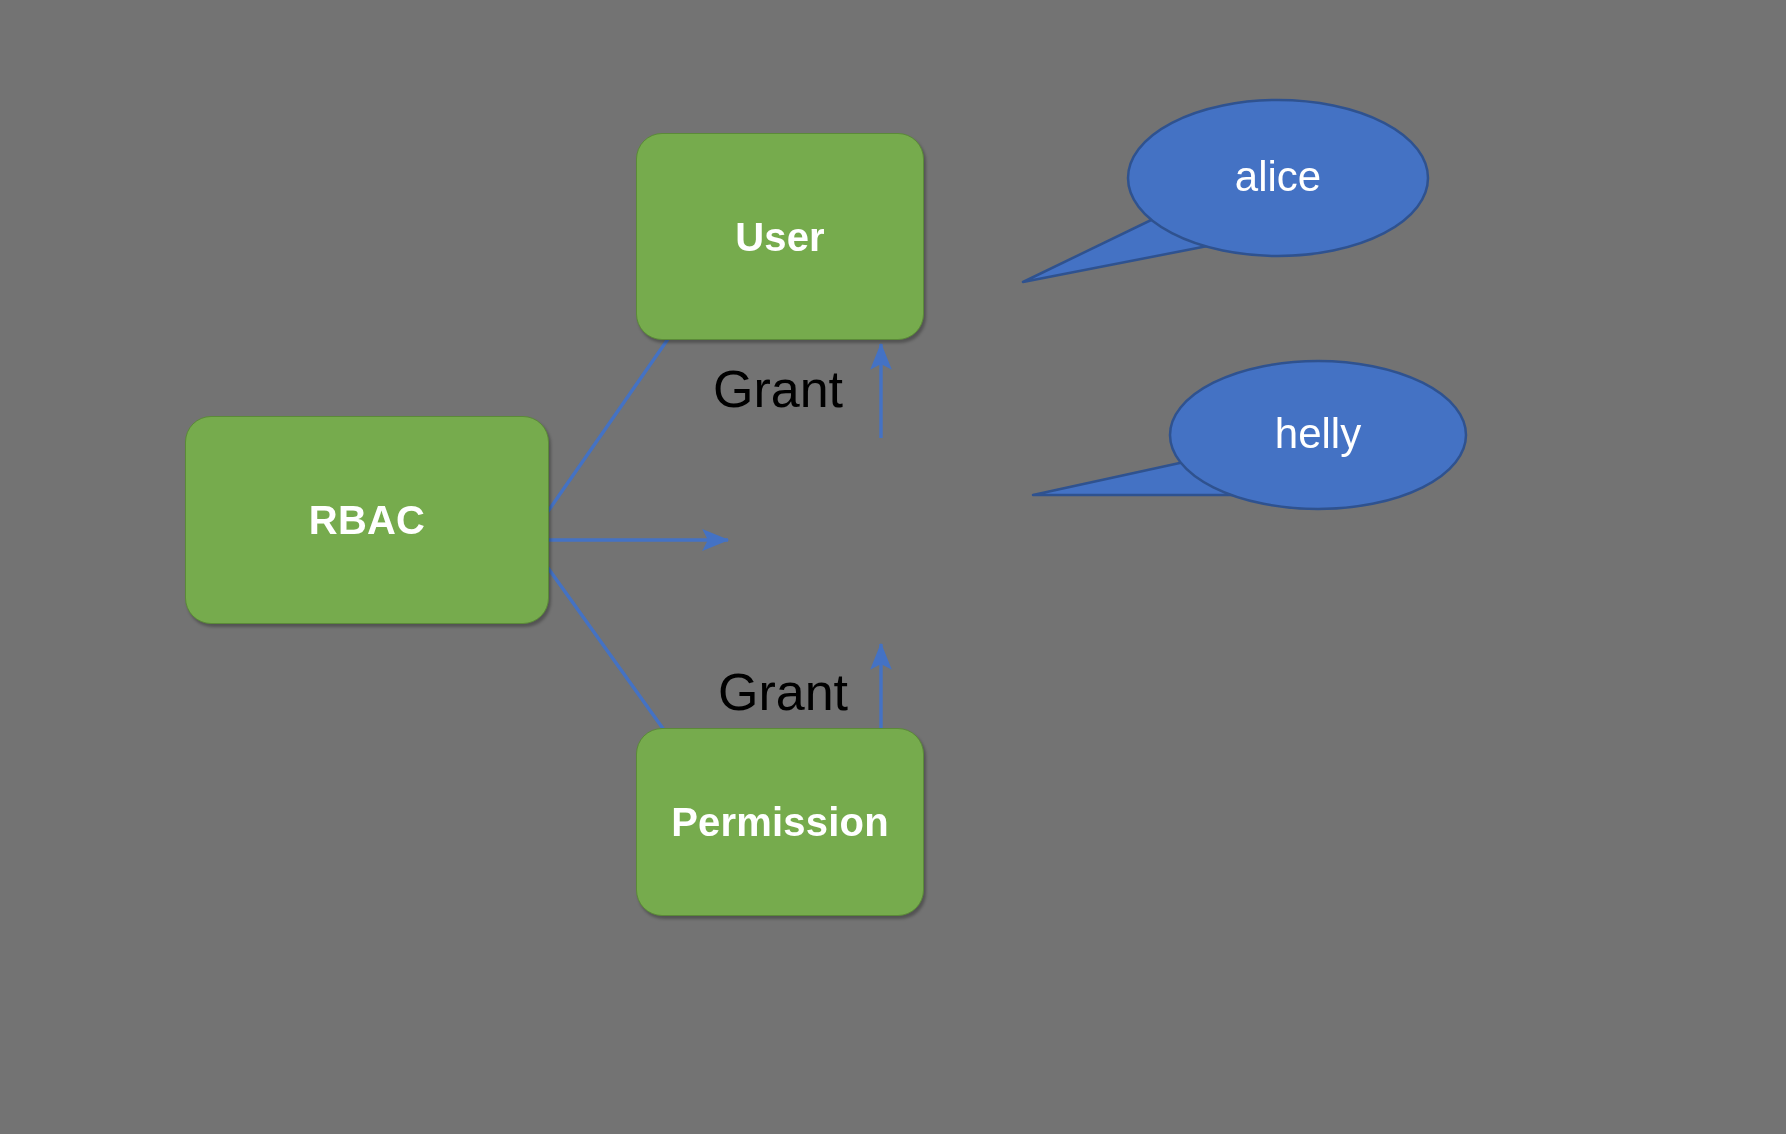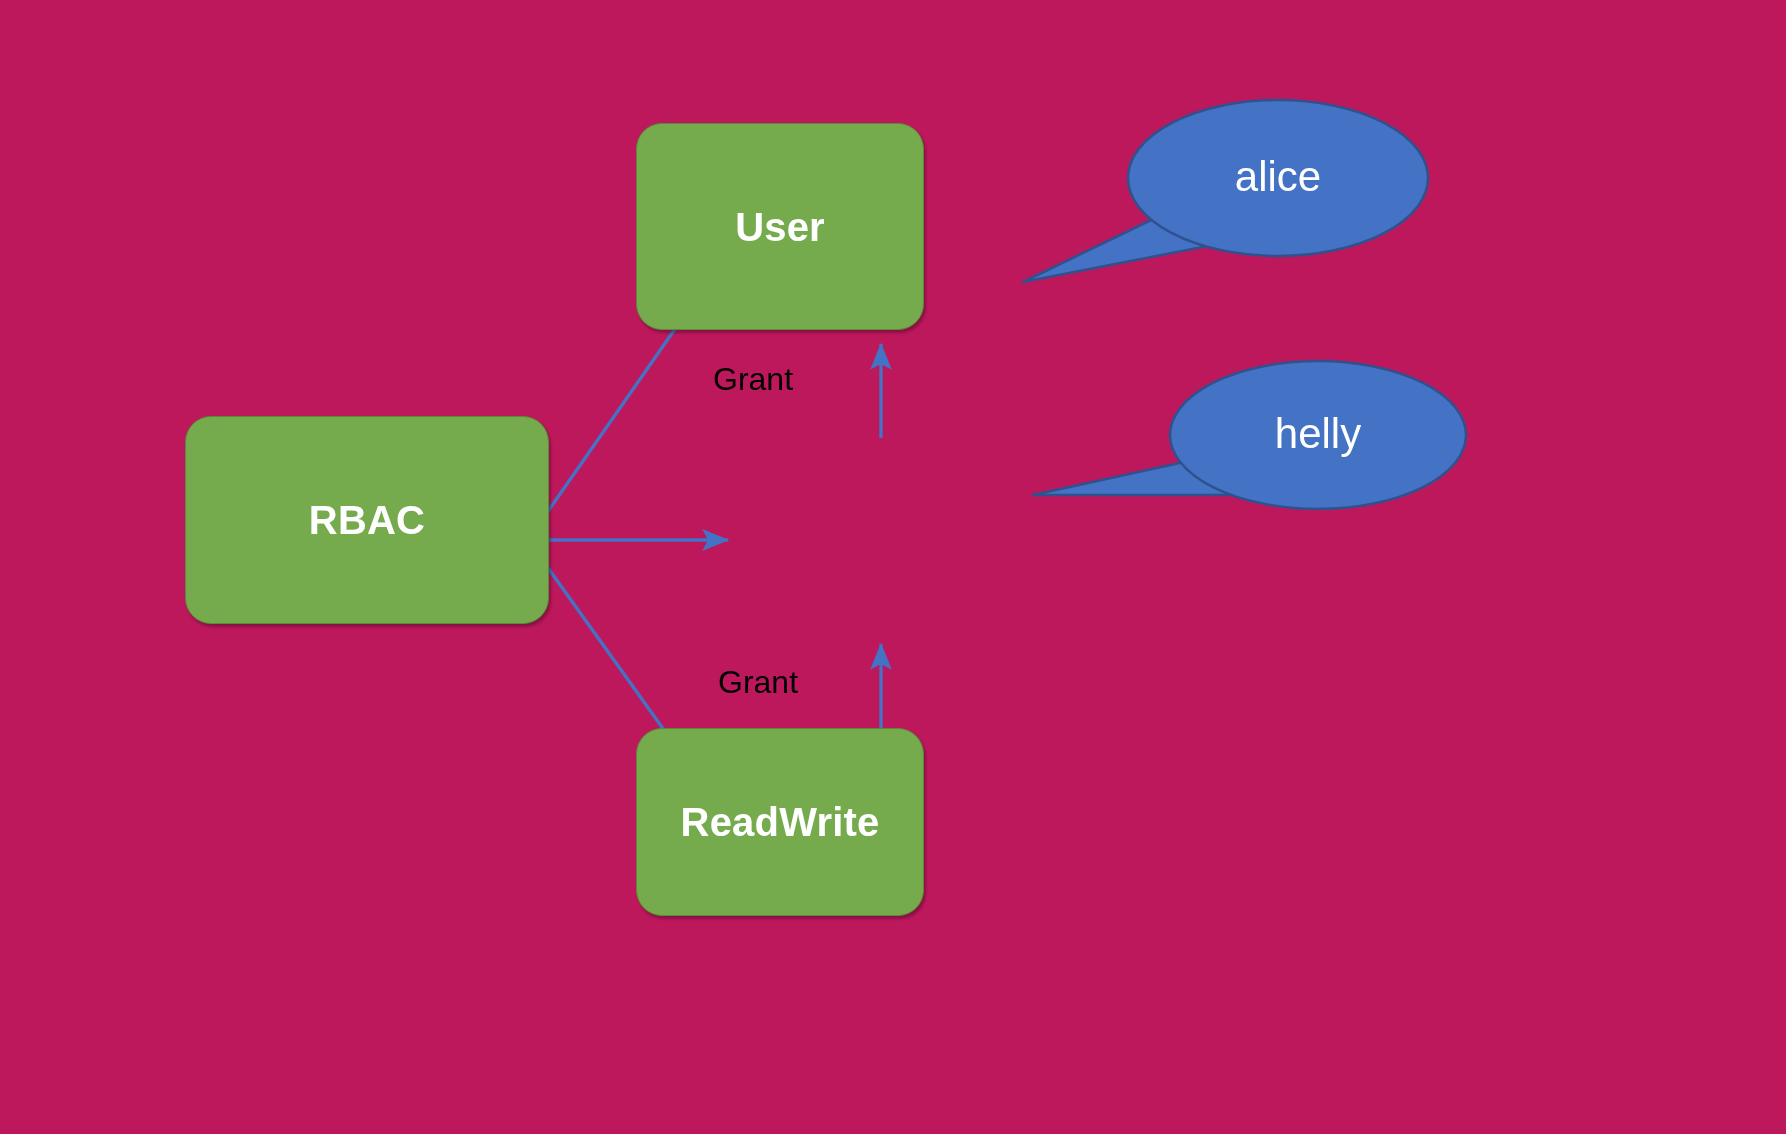--- a/index.html
+++ b/index.html
@@ -8,21 +8,21 @@
     padding: 0;
     background: #ffffff;
   }
   body {
     font-family: "Liberation Sans", sans-serif;
   }
   #canvas {
     position: relative;
     width: 1786px;
     height: 1134px;
-    background: #be185d;
+    background: #737373;
     overflow: hidden;
     text-decoration: underline;
   }
   #edges {
     position: absolute;
     left: 0;
     top: 0;
     width: 1786px;
     height: 1134px;
   }
@@ -63,21 +63,21 @@
     line-height: 1.18;
     text-align: center;
     white-space: pre-line;
     width: 100%;
     left: 0;
     pointer-events: none;
   }
   .edge-label {
     position: absolute;
     color: #000000;
-    font-size: 32px;
+    font-size: 52px;
     font-family: "Liberation Sans", sans-serif;
     line-height: 1;
     white-space: nowrap;
   }
 </style>
 </head>
 <body>
 
 <div id="canvas">
 
@@ -113,26 +113,26 @@
       <ellipse cx="150" cy="80" rx="148" ry="74" fill="#4472C4" stroke="#2F528F" stroke-width="2.5"></ellipse>
     </svg>
     <div class="callout-text" style="top:54px;">helly</div>
   </div>
 
 
   <div class="node" style="left:185px; top:416px; width:364px; height:208px;">
     <span class="node-label">RBAC</span>
   </div>
 
-  <div class="node" style="left:636px; top:123px; width:288px; height:207px;">
+  <div class="node" style="left:636px; top:133px; width:288px; height:207px;">
     <span class="node-label">User</span>
   </div>
 
 
   <div class="node" style="left:636px; top:728px; width:288px; height:188px;">
-    <span class="node-label">ReadWrite</span>
+    <span class="node-label">Permission</span>
   </div>
 
   <div class="edge-label" style="left:713px; top:363px;">Grant</div>
 
   <div class="edge-label" style="left:718px; top:666px;">Grant</div>
 
 </div>
 
 </body></html>

